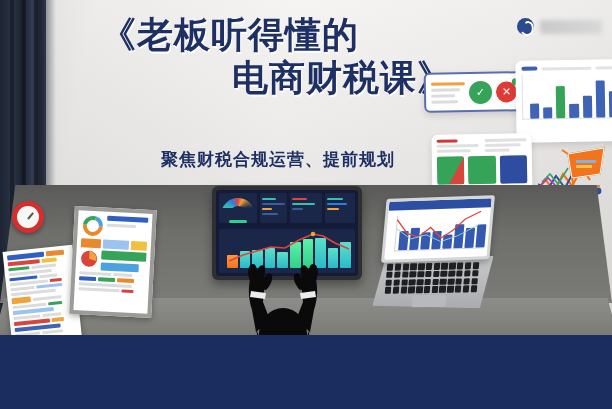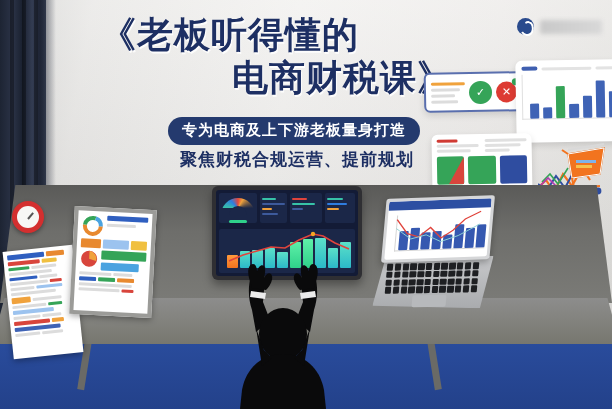--- a/index.html
+++ b/index.html
@@ -1,17 +1,17 @@
 <!DOCTYPE html>
 <html><head>
 <meta charset="utf-8">
 <style>
   html,body{margin:0;padding:0;background:#1b2c5e;}
   body{width:612px;height:409px;overflow:hidden;font-family:"Liberation Sans","DejaVu Sans",sans-serif;}
-  #stage{position:relative;width:612px;height:409px;overflow:hidden;background:#f97316;}
+  #stage{position:relative;width:612px;height:335px;overflow:hidden;background:#f97316;}
 
   
   .wall{position:absolute;left:0;top:0;width:612px;height:330px;
         background:linear-gradient(100deg,#cfcfcd 0%,#e7e6e4 14%,#f1f0ee 45%,#eceae8 75%,#e3e2df 100%);}
   .wall-shade{position:absolute;left:0;top:0;width:612px;height:330px;
         background:linear-gradient(180deg,rgba(255,255,255,.25),rgba(0,0,0,.07));}
   .curtain{position:absolute;left:0;top:0;width:46px;height:330px;
         background:linear-gradient(90deg,#1d2433 0%,#2b3347 28%,#1a2130 48%,#333c52 70%,#222a3b 88%,#3c4559 100%);}
   .curtain:after{content:"";position:absolute;right:-10px;top:0;width:18px;height:100%;
         background:linear-gradient(90deg,rgba(30,36,52,.75),rgba(30,36,52,0));}
@@ -19,21 +19,21 @@
 
   
   .title-wrap{position:absolute;left:84px;top:14px;width:380px;text-align:center;
         color:#1d2f63;font-weight:800;letter-spacing:1px;}
   .t-line1{font-size:36px;line-height:42px;text-align:left;padding-left:16px;
         text-shadow:1px 2px 0 rgba(255,255,255,.85);}
   .t-line2{font-size:36px;line-height:44px;text-align:right;padding-right:10px;
         text-shadow:1px 2px 0 rgba(255,255,255,.85);}
   .pill{position:absolute;left:168px;top:117px;background:#243a6e;color:#fff;
         border-radius:16px;padding:4px 14px 5px;font-size:15px;font-weight:700;letter-spacing:1px;}
-  .subline{position:absolute;left:180px;top:148px;color:#1d2f63;font-size:17px;
+  .subline{position:absolute;left:161px;top:148px;color:#1d2f63;font-size:17px;
         font-weight:800;letter-spacing:1px;}
 
   
   .brand{position:absolute;right:10px;top:18px;display:flex;align-items:center;gap:6px;}
   .brand-mark{width:17px;height:17px;border-radius:50%;background:#2a4b8d;position:relative;}
   .brand-mark:before{content:"";position:absolute;left:4px;top:3px;width:9px;height:11px;
         border:2px solid #fff;border-radius:50% 50% 50% 50%/60% 60% 40% 40%;
         border-left-color:transparent;border-right-color:#fff;transform:rotate(18deg);}
   .blur{background:linear-gradient(90deg,#c9c9c9,#d8d8d8);filter:blur(2px);border-radius:2px;}
   .brand-blur{width:62px;height:14px;}
@@ -182,21 +182,20 @@
 
   <div class="brand">
     <span class="brand-mark"></span>
     <span class="blur brand-blur"></span>
   </div>
 
   <div class="title-wrap">
     <div class="t-line1">《老板听得懂的</div>
     <div class="t-line2">电商财税课》</div>
   </div>
-  <div class="pill">专为电商及上下游老板量身打造</div>
   <div class="subline">聚焦财税合规运营、提前规划</div>
 
   <div class="card card-check">
     <div class="mini-lines">
       <i></i>
         <i></i>
         <i></i>
         <i></i>
     </div>
     <div class="badge-c">✓</div>

